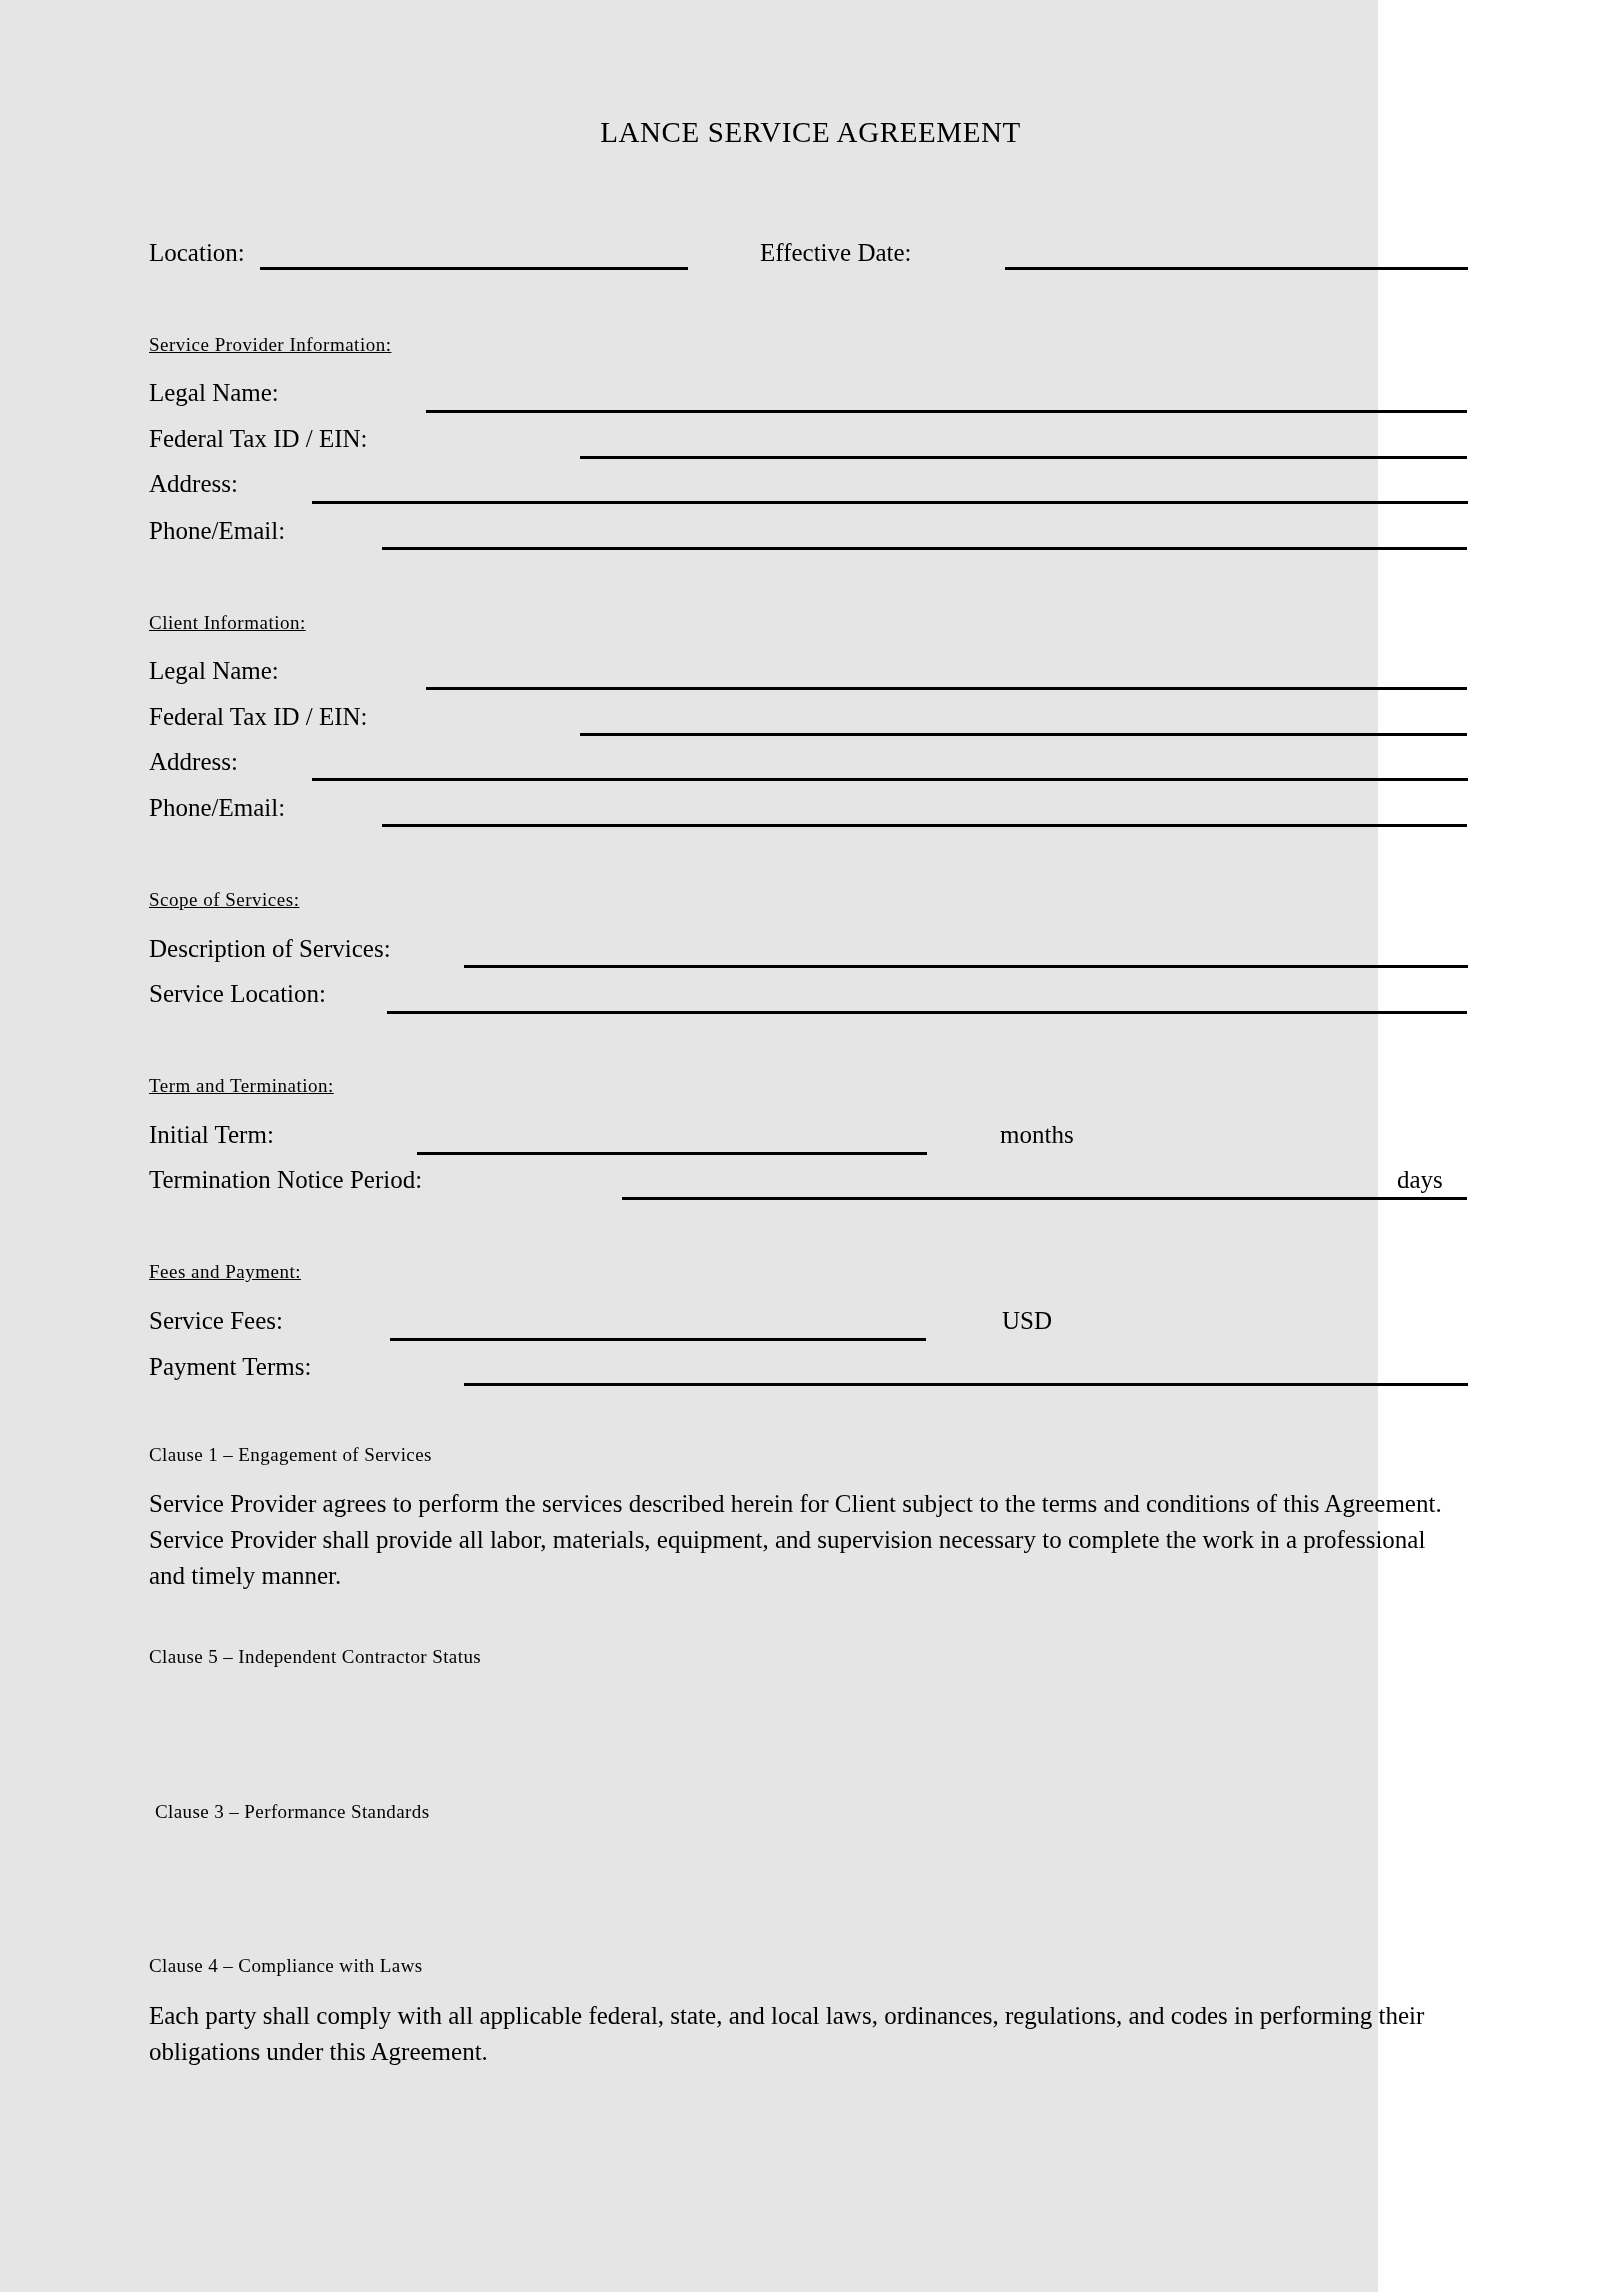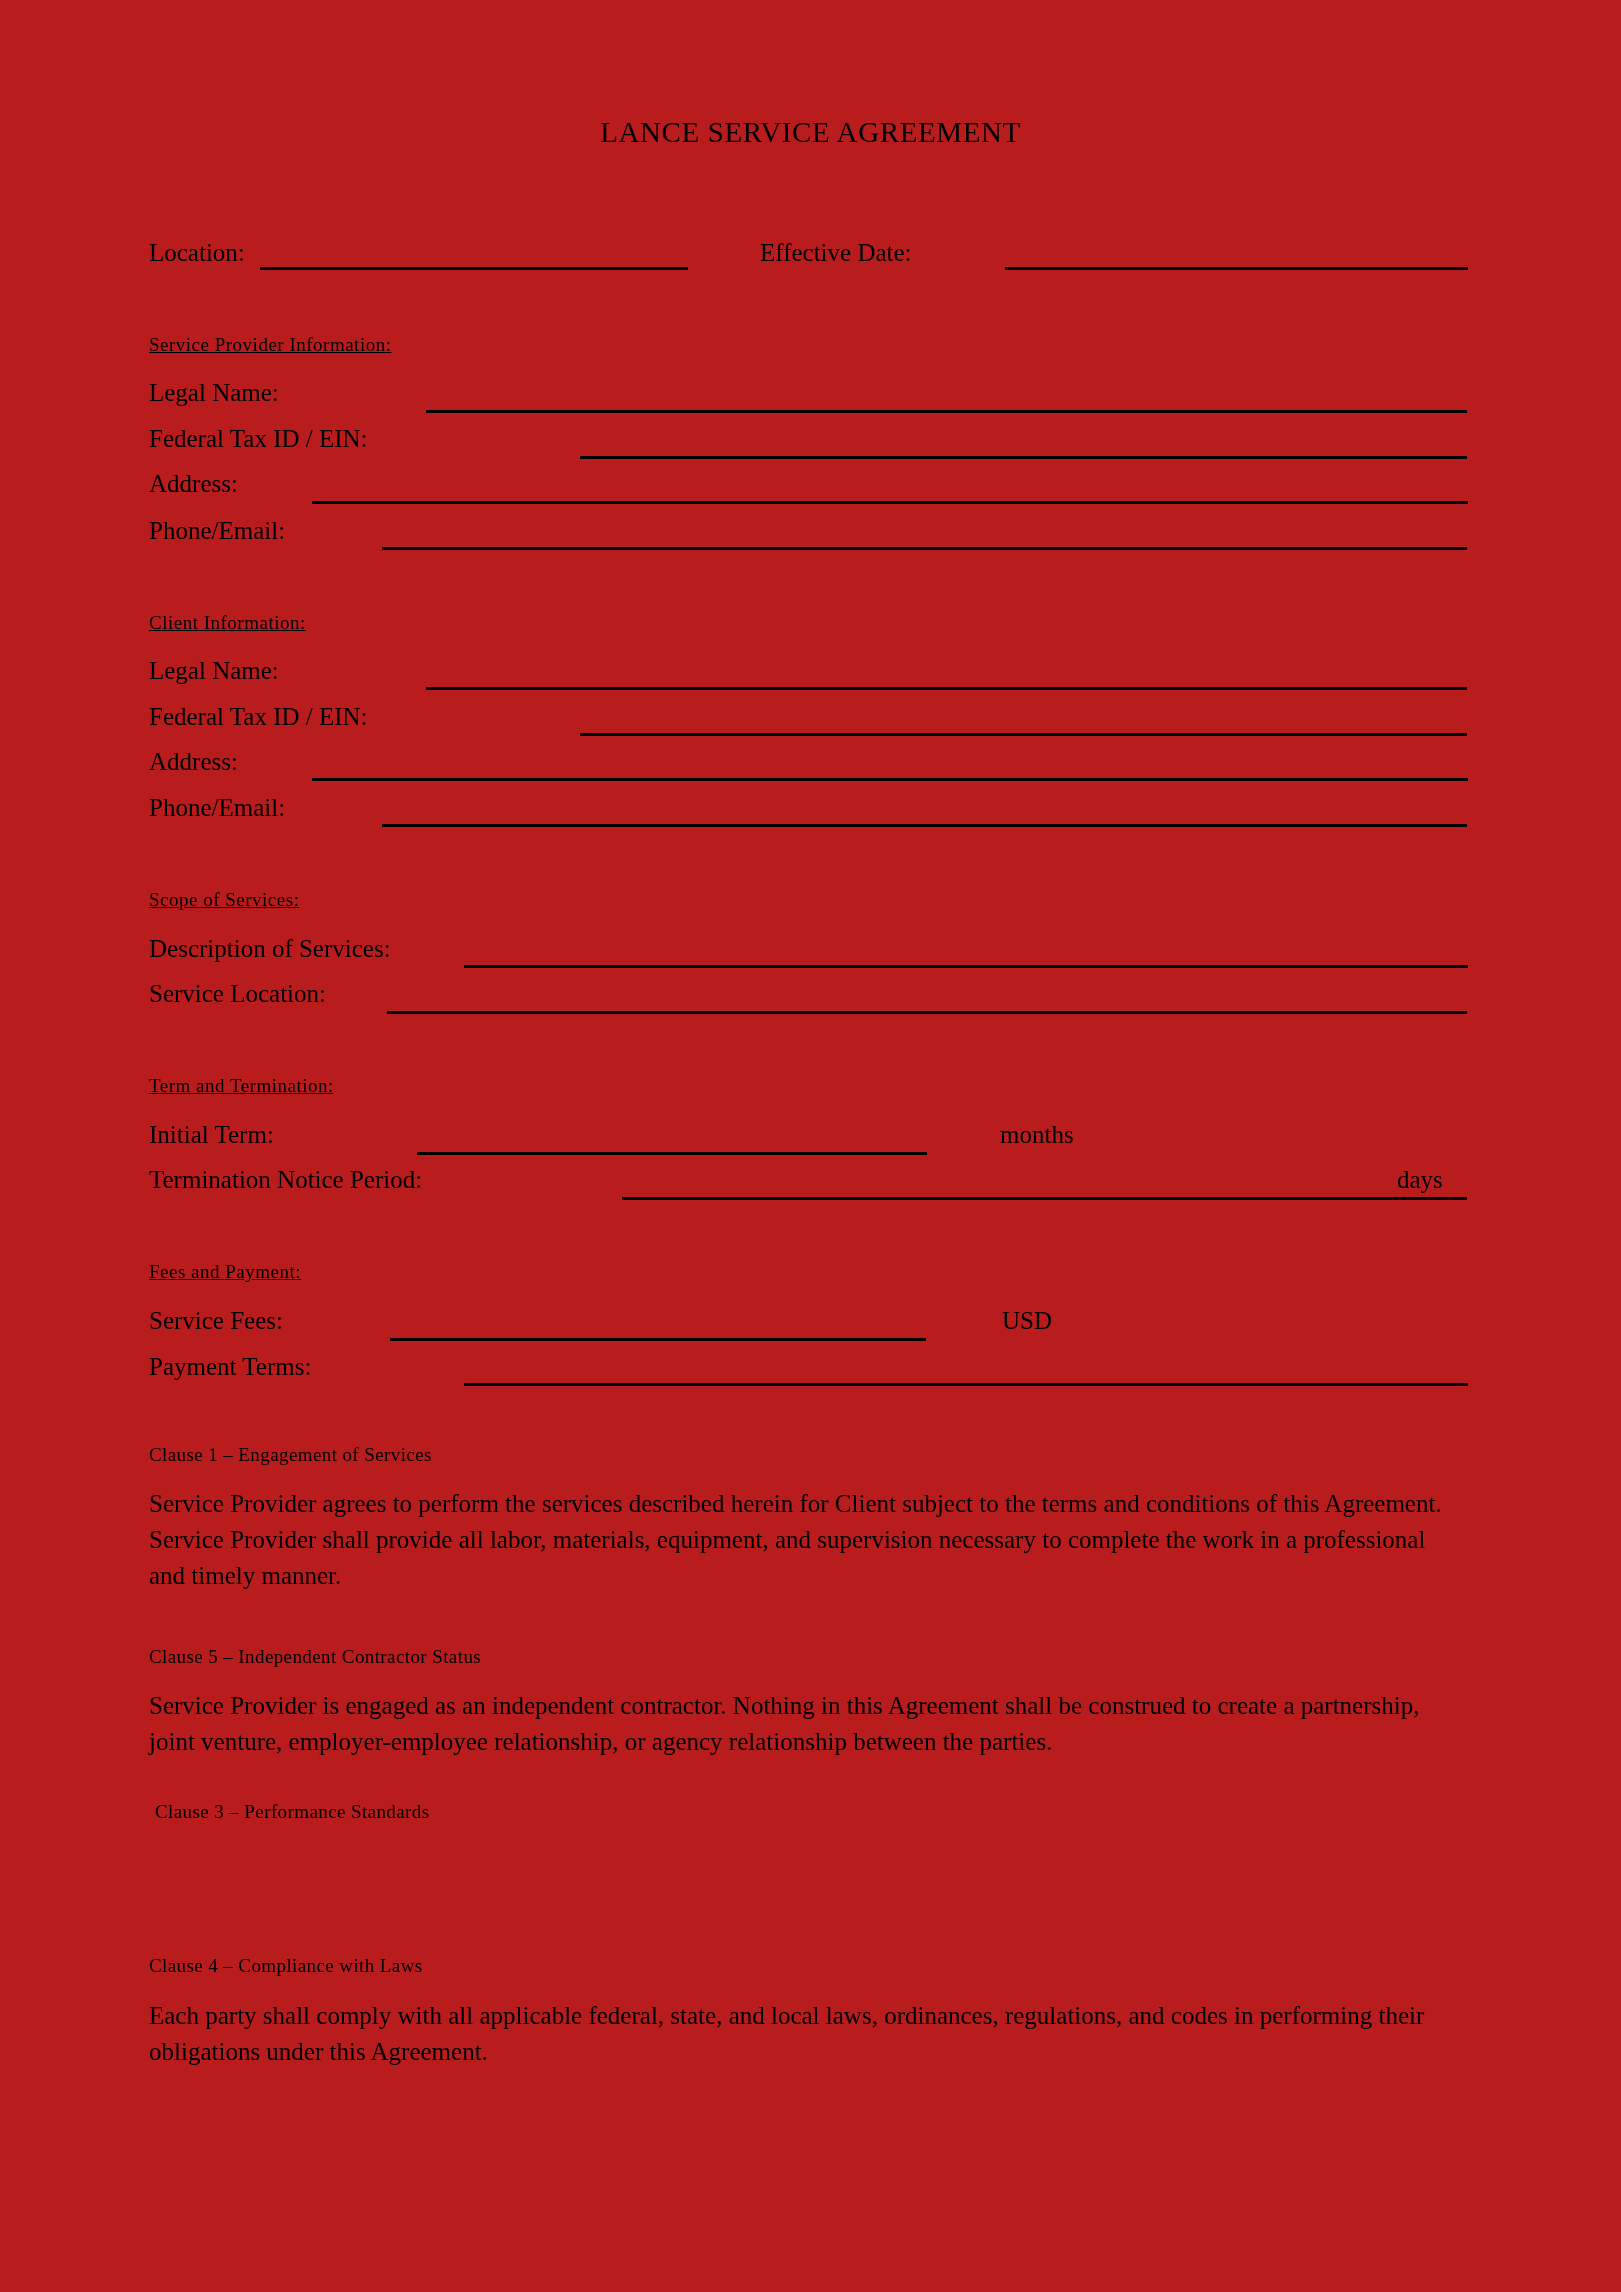--- a/index.html
+++ b/index.html
@@ -12,23 +12,23 @@
     width: 1621px;
     height: 2293px;
     font-family: "Liberation Serif", "DejaVu Serif", serif;
     color: #000000;
     position: relative;
     overflow: hidden;
   }
   .page {
     position: absolute;
     left: 0; top: 0;
-    width: 1621px;
+    width: 1378px;
     height: 2293px;
-    background: #b91c1c;
+    background: #e5e5e5;
   }
 
   
   .doc-title {
     position: absolute;
     left: 0;
     top: 116px;
     width: 1621px;
     text-align: center;
     font-size: 29px;
@@ -151,21 +151,20 @@
   <div class="txt" style="left:1002px; top:1308px;">USD</div>
 
   <div class="txt" style="left:149px; top:1354px;">Payment Terms:</div>
   <div class="rule" style="left:464px; top:1383px; width:1004px;"></div>
   <div class="txt" style="left:469px; top:1354px;"></div>
 
   <div class="txt clause-head" style="left:149px; top:1445px;">Clause 1 – Engagement of Services</div>
   <div class="clause-body" style="top:1486px;">Service Provider agrees to perform the services described herein for Client subject to the terms and conditions of this Agreement. Service Provider shall provide all labor, materials, equipment, and supervision necessary to complete the work in a professional and timely manner.</div>
 
   <div class="txt clause-head" style="left:149px; top:1647px;">Clause 5 – Independent Contractor Status</div>
-  <div class="clause-body" style="top:1688px;">Service Provider is engaged as an independent contractor. Nothing in this Agreement shall be construed to create a partnership, joint venture, employer-employee relationship, or agency relationship between the parties.</div>
 
   <div class="txt clause-head" style="left:149px; top:1802px;margin-left:6px;">Clause 3 – Performance Standards</div>
 
   <div class="txt clause-head" style="left:149px; top:1956px;">Clause 4 – Compliance with Laws</div>
   <div class="clause-body" style="top:1998px;">Each party shall comply with all applicable federal, state, and local laws, ordinances, regulations, and codes in performing their obligations under this Agreement.</div>
 
 </div>
 
 
 </body></html>

